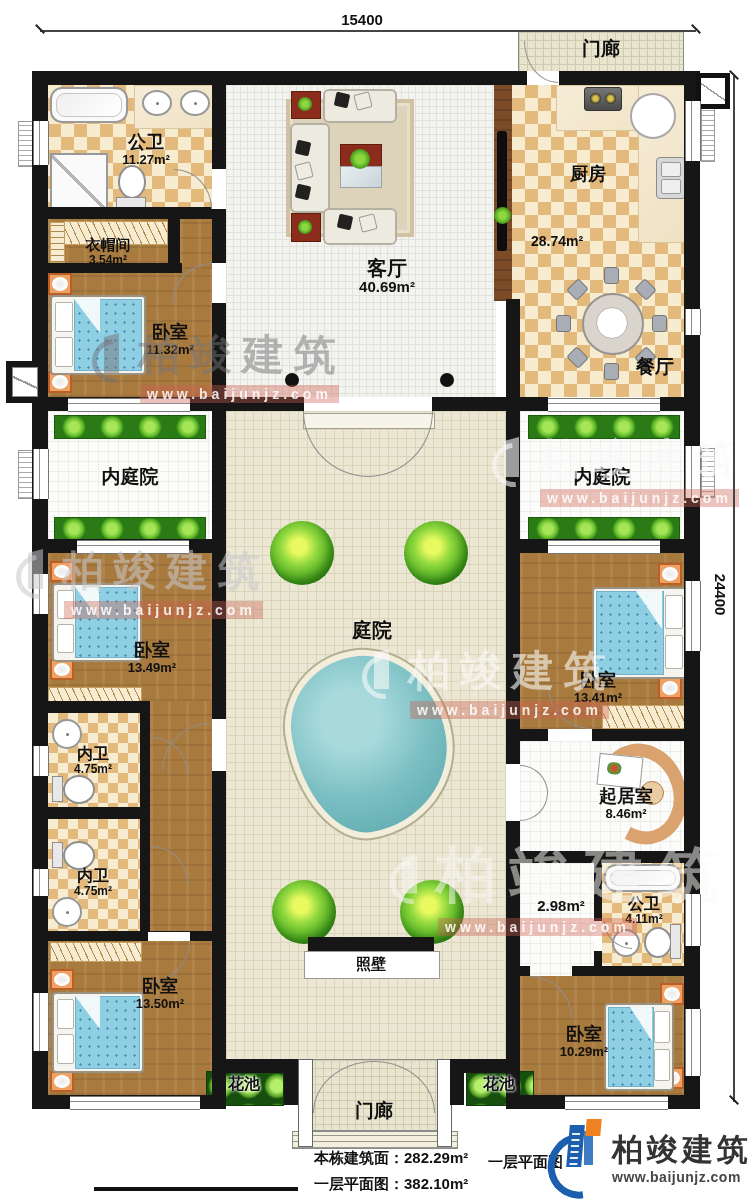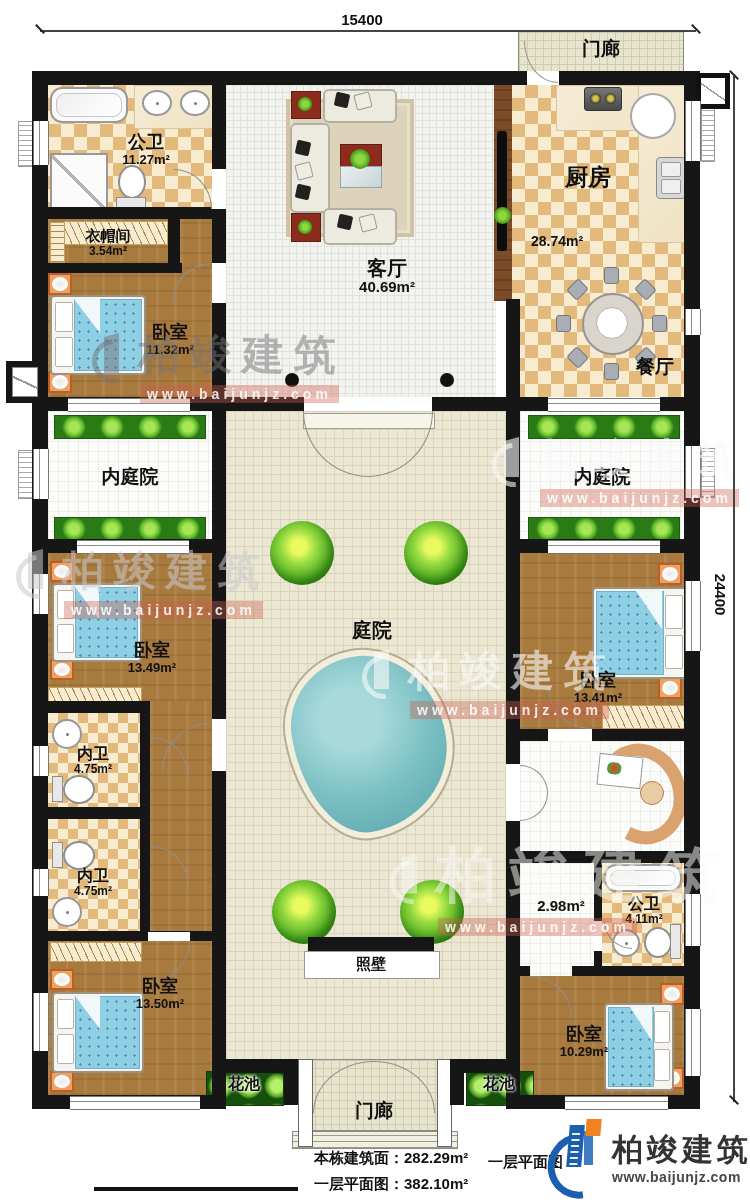--- a/index.html
+++ b/index.html
@@ -355,34 +355,34 @@
   <div class="abs" style="left:437px;top:1058px;width:13px;height:86px;background:#fff;border:1px solid #666;z-index:9"></div>
   <div class="arc arc-tl" style="left:313px;top:1060px;width:61px;height:52px"></div>
   <div class="arc arc-tr" style="left:374px;top:1060px;width:61px;height:52px"></div>
   <div class="abs" style="left:292px;top:1130px;width:164px;height:16px;background:#f2efdf;border:1px solid #8a8a86;background-image:repeating-linear-gradient(0deg,#9a9a90 0 1px,transparent 1px 6px);z-index:8"></div>
   <div class="rlabel" style="left:312px;top:1100px;width:124px;z-index:30"><span class="rname" style="font-size:19px">门廊</span></div>
 
   <div class="rlabel" style="left:102px;top:132px;width:88px">
     <div class="rname">公卫</div>
       <div class="rarea">11.27m²</div>
   </div>
-  <div class="rlabel" style="left:58px;top:227px;width:100px">
+  <div class="rlabel" style="left:58px;top:236px;width:100px">
     <div class="rname" style="font-size:15px">衣帽间</div>
       <div class="rarea" style="font-size:12px">3.54m²</div>
   </div>
   <div class="rlabel" style="left:126px;top:322px;width:88px">
     <div class="rname">卧室</div>
       <div class="rarea">11.32m²</div>
   </div>
   <div class="rlabel" style="left:344px;top:256px;width:86px">
     <div class="rname" style="font-size:20px">客厅</div>
       <div class="rarea" style="font-size:15px">40.69m²</div>
   </div>
   <div class="rlabel" style="left:546px;top:164px;width:84px">
-    <div class="rname" style="font-size:23px">厨房</div>
+    <div class="rname" style="font-size:18px">厨房</div>
   </div>
   <div class="rlabel" style="left:514px;top:233px;width:86px">
     <div class="rarea" style="font-size:14px">28.74m²</div>
   </div>
   <div class="rlabel" style="left:624px;top:356px;width:62px">
     <div class="rname" style="font-size:19px">餐厅</div>
   </div>
   <div class="rlabel" style="left:78px;top:466px;width:104px">
     <div class="rname" style="font-size:19px">内庭院</div>
   </div>
@@ -404,20 +404,24 @@
     <div class="rname" style="font-size:16px">内卫</div>
       <div class="rarea" style="font-size:12px">4.75m²</div>
   </div>
   <div class="rlabel" style="left:112px;top:976px;width:96px">
     <div class="rname">卧室</div>
       <div class="rarea">13.50m²</div>
   </div>
   <div class="rlabel" style="left:544px;top:670px;width:108px">
     <div class="rname">卧室</div>
       <div class="rarea">13.41m²</div>
+  </div>
+  <div class="rlabel" style="left:568px;top:786px;width:116px">
+    <div class="rname">起居室</div>
+      <div class="rarea">8.46m²</div>
   </div>
   <div class="rlabel" style="left:530px;top:897px;width:62px">
     <div class="rarea" style="font-size:15px">2.98m²</div>
   </div>
   <div class="rlabel" style="left:606px;top:894px;width:76px">
     <div class="rname" style="font-size:16px">公卫</div>
       <div class="rarea" style="font-size:12px">4.11m²</div>
   </div>
   <div class="rlabel" style="left:532px;top:1024px;width:104px">
     <div class="rname">卧室</div>

